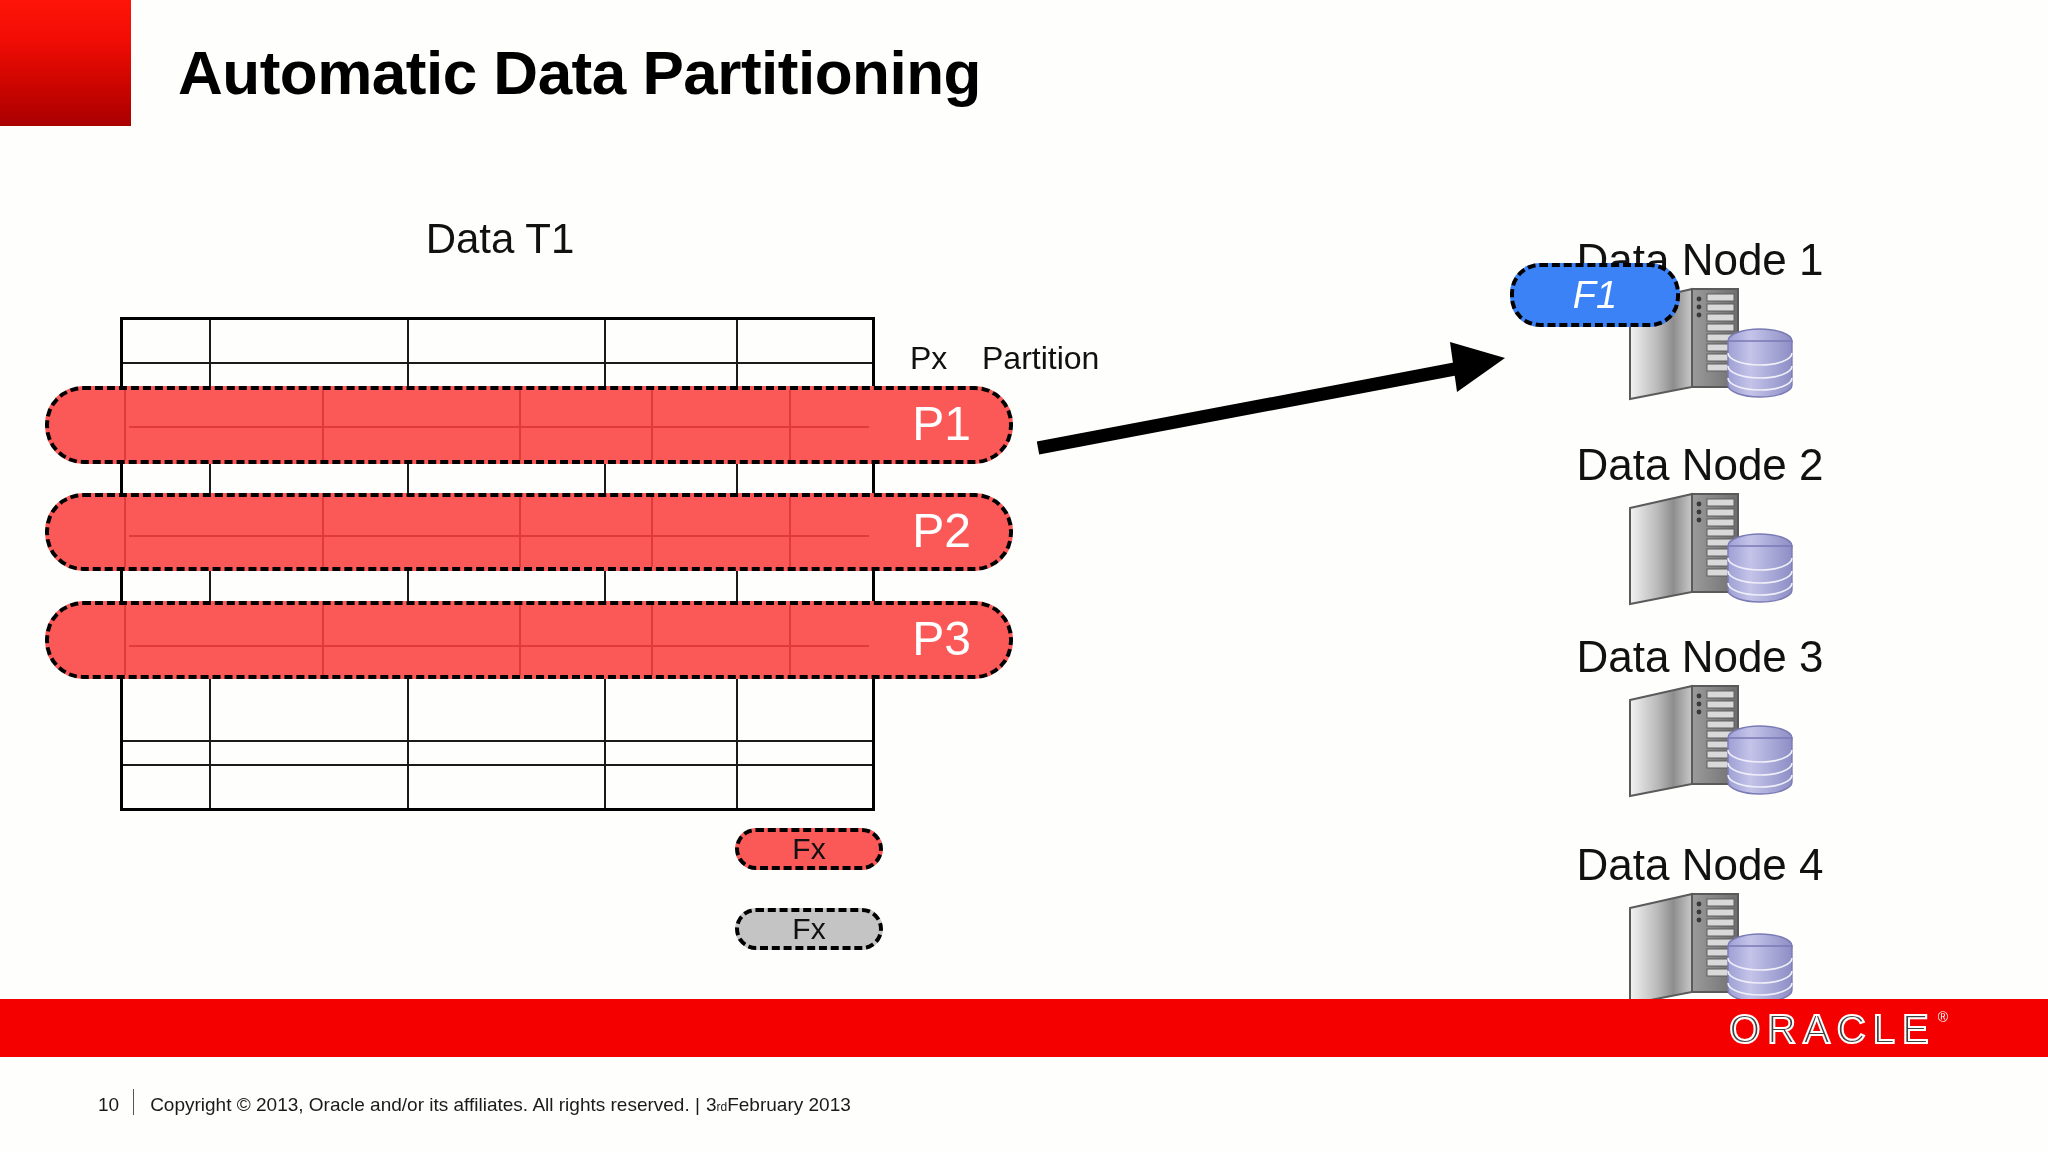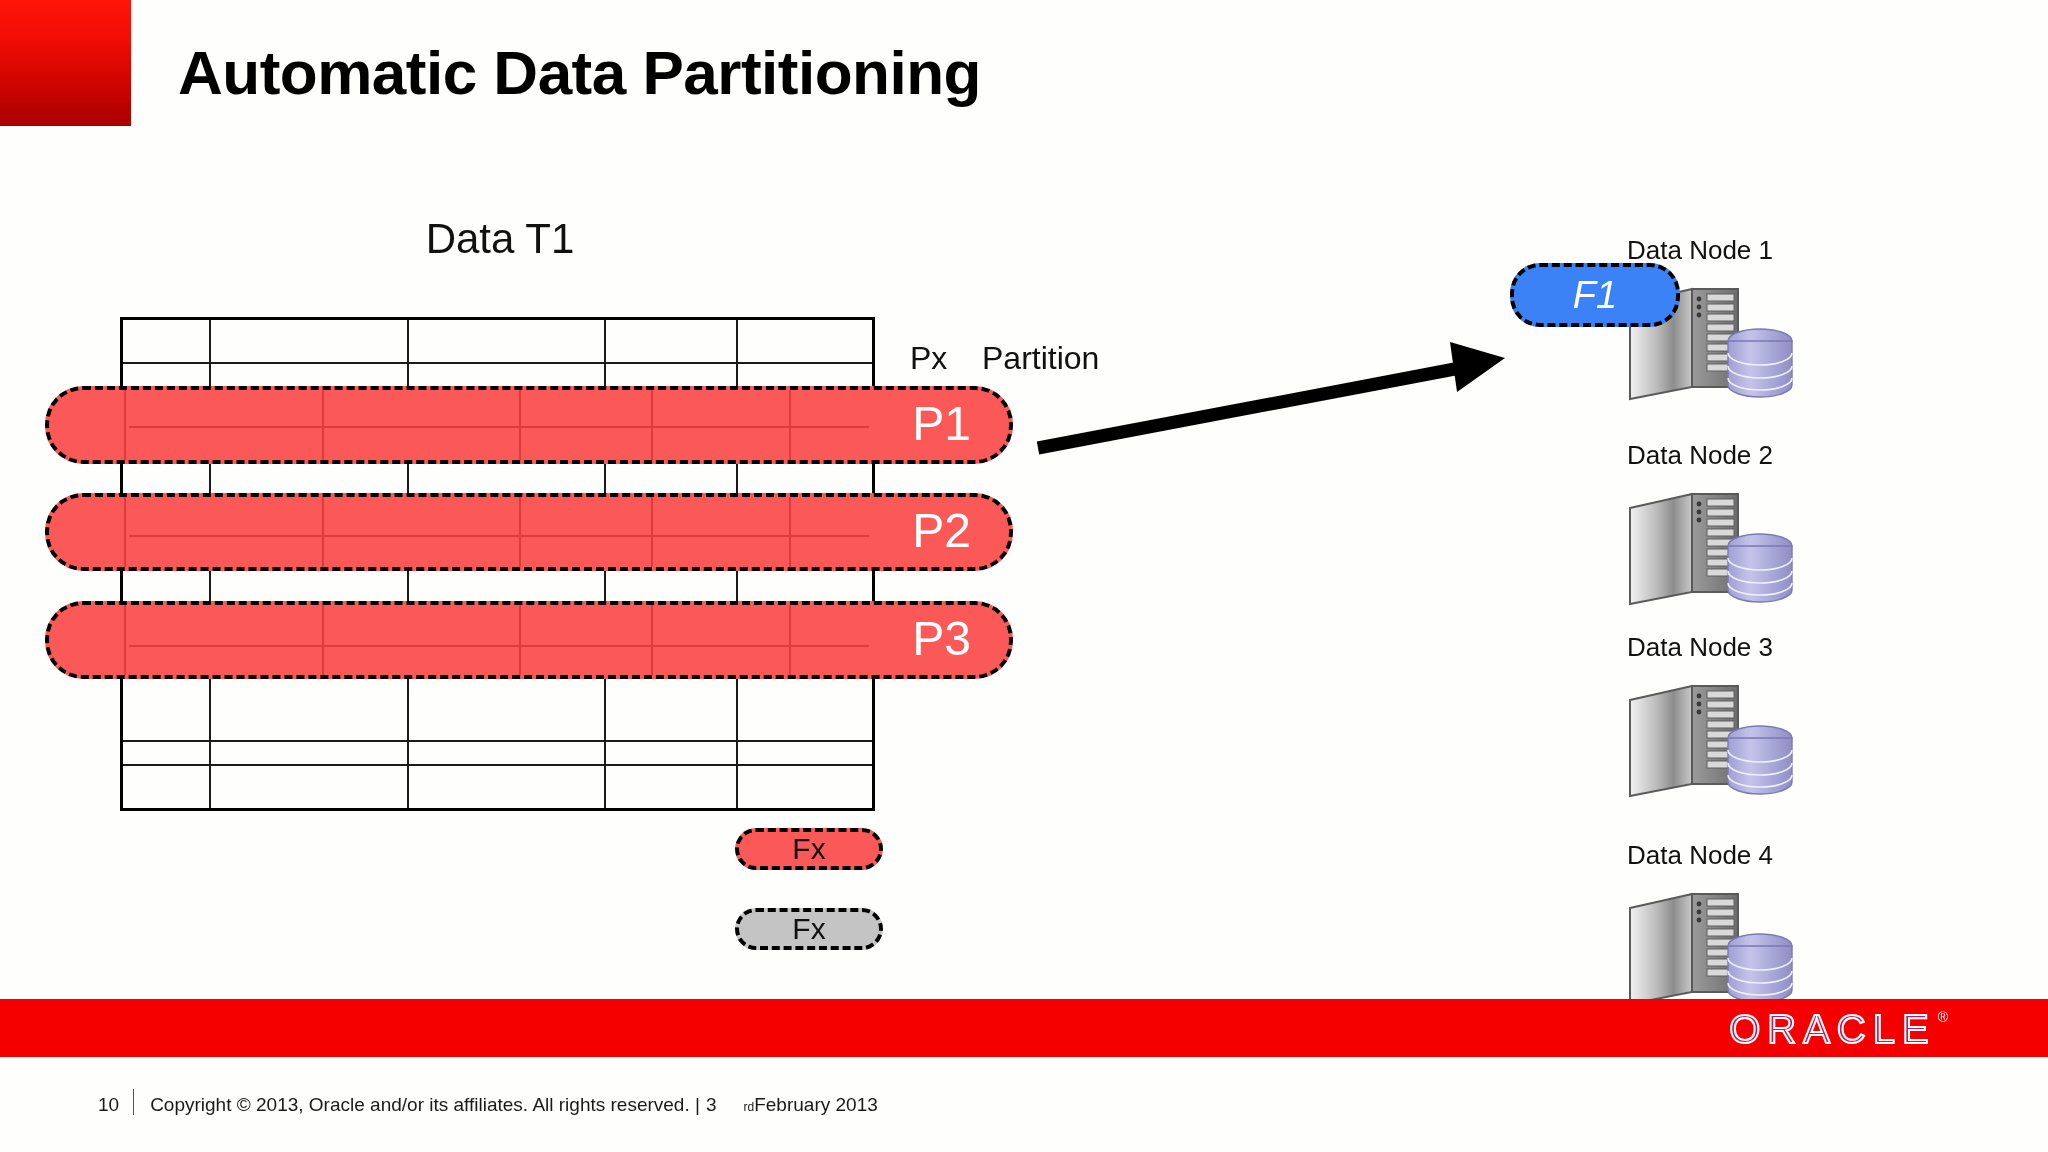--- a/index.html
+++ b/index.html
@@ -160,21 +160,21 @@
   }
 
   
   .node-block { position: absolute; left: 1520px; width: 420px; }
   .node-label {
     position: absolute;
     left: 0;
     top: 0;
     width: 360px;
     text-align: center;
-    font-size: 26px;
+    font-size: 44px;
     color: #111111;
     white-space: nowrap;
   }
   .node-icon {
     position: absolute;
     left: 100px;
     top: 46px;
     width: 180px;
     height: 128px;
   }
@@ -211,21 +211,21 @@
     right: 100px;
     bottom: 101px;
     height: 44px;
     display: flex;
     align-items: center;
   }
   .oracle-word {
     font-size: 40px;
     font-weight: normal;
     letter-spacing: 7px;
-    color: #be185d;
+    color: #404040;
     -webkit-text-stroke: 2px #ffffff;
     text-stroke: 2px #ffffff;
     line-height: 1;
   }
   .oracle-reg {
     font-size: 14px;
     color: #ffffff;
     margin-left: 2px;
     align-self: flex-start;
     margin-top: 2px;
@@ -243,21 +243,21 @@
   .footer-page { margin-right: 14px; }
   .footer-sep {
     display: inline-block;
     width: 1px;
     height: 26px;
     background: #555555;
     margin-right: 16px;
     position: relative;
     top: 4px;
   }
-  .sup { font-size: 12px; vertical-align: super; margin-left: 27px; }
+  .sup { font-size: 12px; vertical-align: super; }
 </style>
 </head>
 <body>
 
 <div id="slide">
 
   <div class="header-accent"></div>
   <div class="slide-title">Automatic Data Partitioning</div>
 
   <div class="table-caption">Data T1</div>

